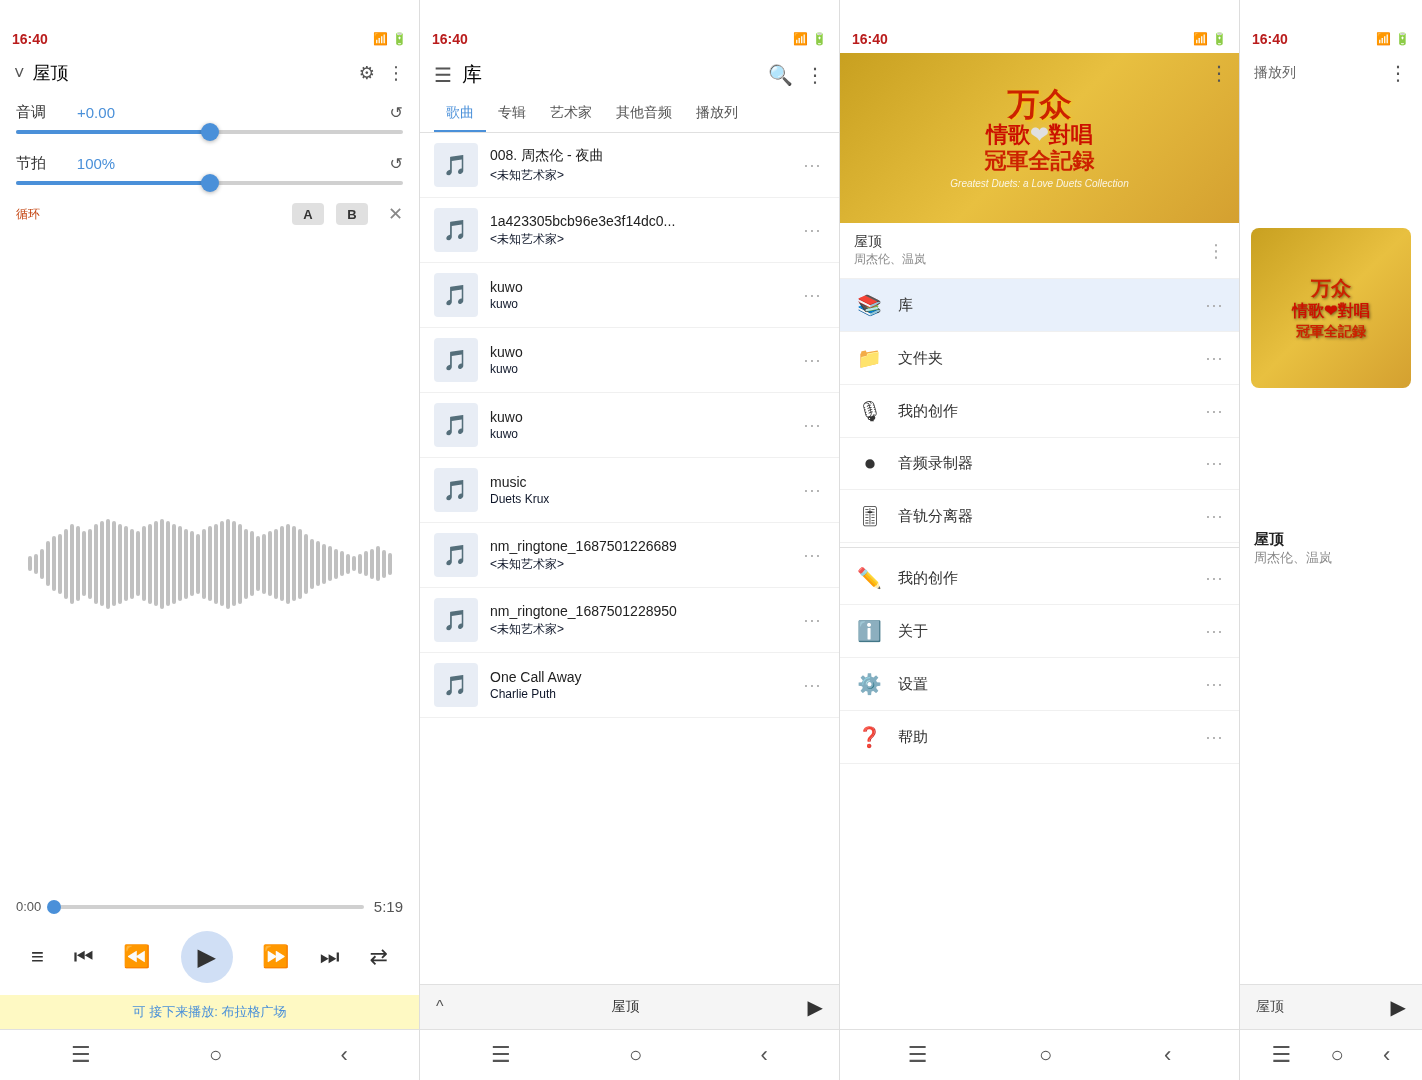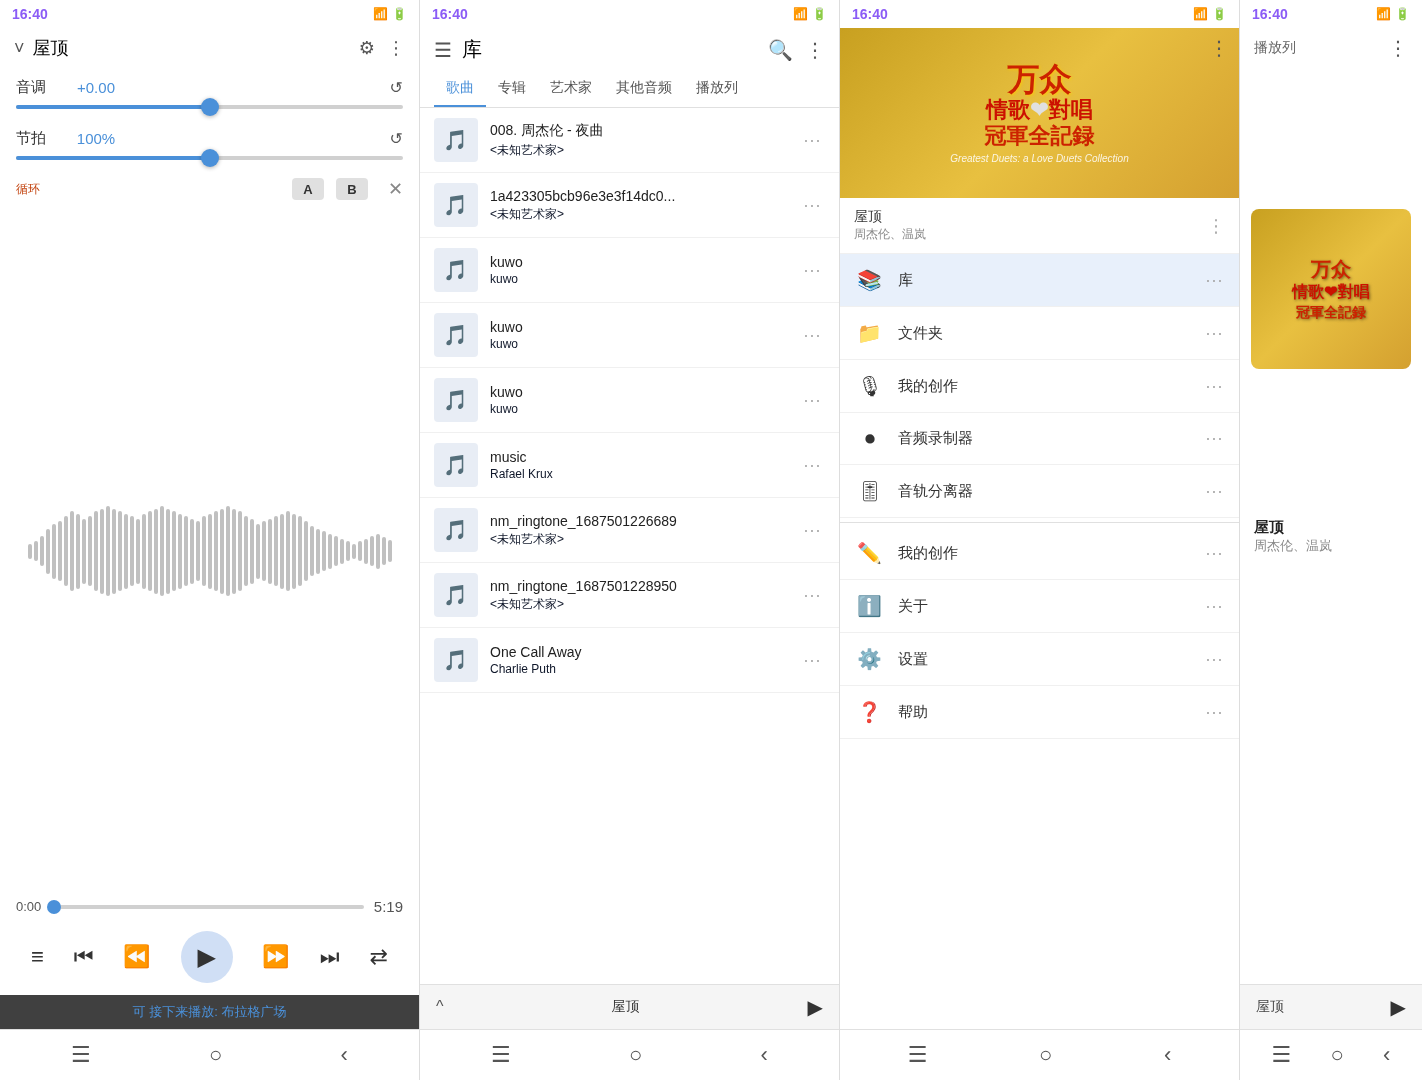--- a/index.html
+++ b/index.html
@@ -21,23 +21,24 @@
       position: relative;
     }
 
     
     .status-bar {
       display: flex;
       justify-content: space-between;
       align-items: center;
       padding: 6px 12px;
       font-size: 13px;
-      color: #8b5cf6;
+      color: #b91c1c;
       background: #fff;
       min-height: 28px;
+      margin-top: 25px;
     }
     .status-bar .time { font-weight: 600; font-size: 14px; }
     .status-bar .icons { display: flex; gap: 4px; align-items: center; font-size: 12px; }
 
     
     .panel-player {
       width: 420px;
       border-right: 1px solid #ddd;
     }
 
@@ -160,21 +161,21 @@
     .transport-btn { font-size: 22px; color: #333; }
     .transport-play {
       width: 52px; height: 52px;
       background: #d0dff5;
       border-radius: 50%;
       display: flex; align-items: center; justify-content: center;
       font-size: 24px; color: #333;
     }
 
     .next-up-bar {
-      background: #404040;
+      background: #fef9c3;
       padding: 8px 16px;
       font-size: 13px;
       color: #4a90d9;
       text-align: center;
     }
 
     .bottom-nav {
       display: flex;
       justify-content: space-around;
       padding: 12px;
@@ -551,21 +552,21 @@
       <div class="song-info">
         <div class="song-name">kuwo</div>
         <div class="song-artist">kuwo</div>
       </div>
       <span class="song-more">···</span>
     </div>
       <div class="song-item">
       <div class="song-thumb">🎵</div>
       <div class="song-info">
         <div class="song-name">music</div>
-        <div class="song-artist">Rafael Krux</div>
+        <div class="song-artist">Duets Krux</div>
       </div>
       <span class="song-more">···</span>
     </div>
       <div class="song-item">
       <div class="song-thumb">🎵</div>
       <div class="song-info">
         <div class="song-name">nm_ringtone_1687501226689</div>
         <div class="song-artist">&lt;未知艺术家&gt;</div>
       </div>
       <span class="song-more">···</span>

